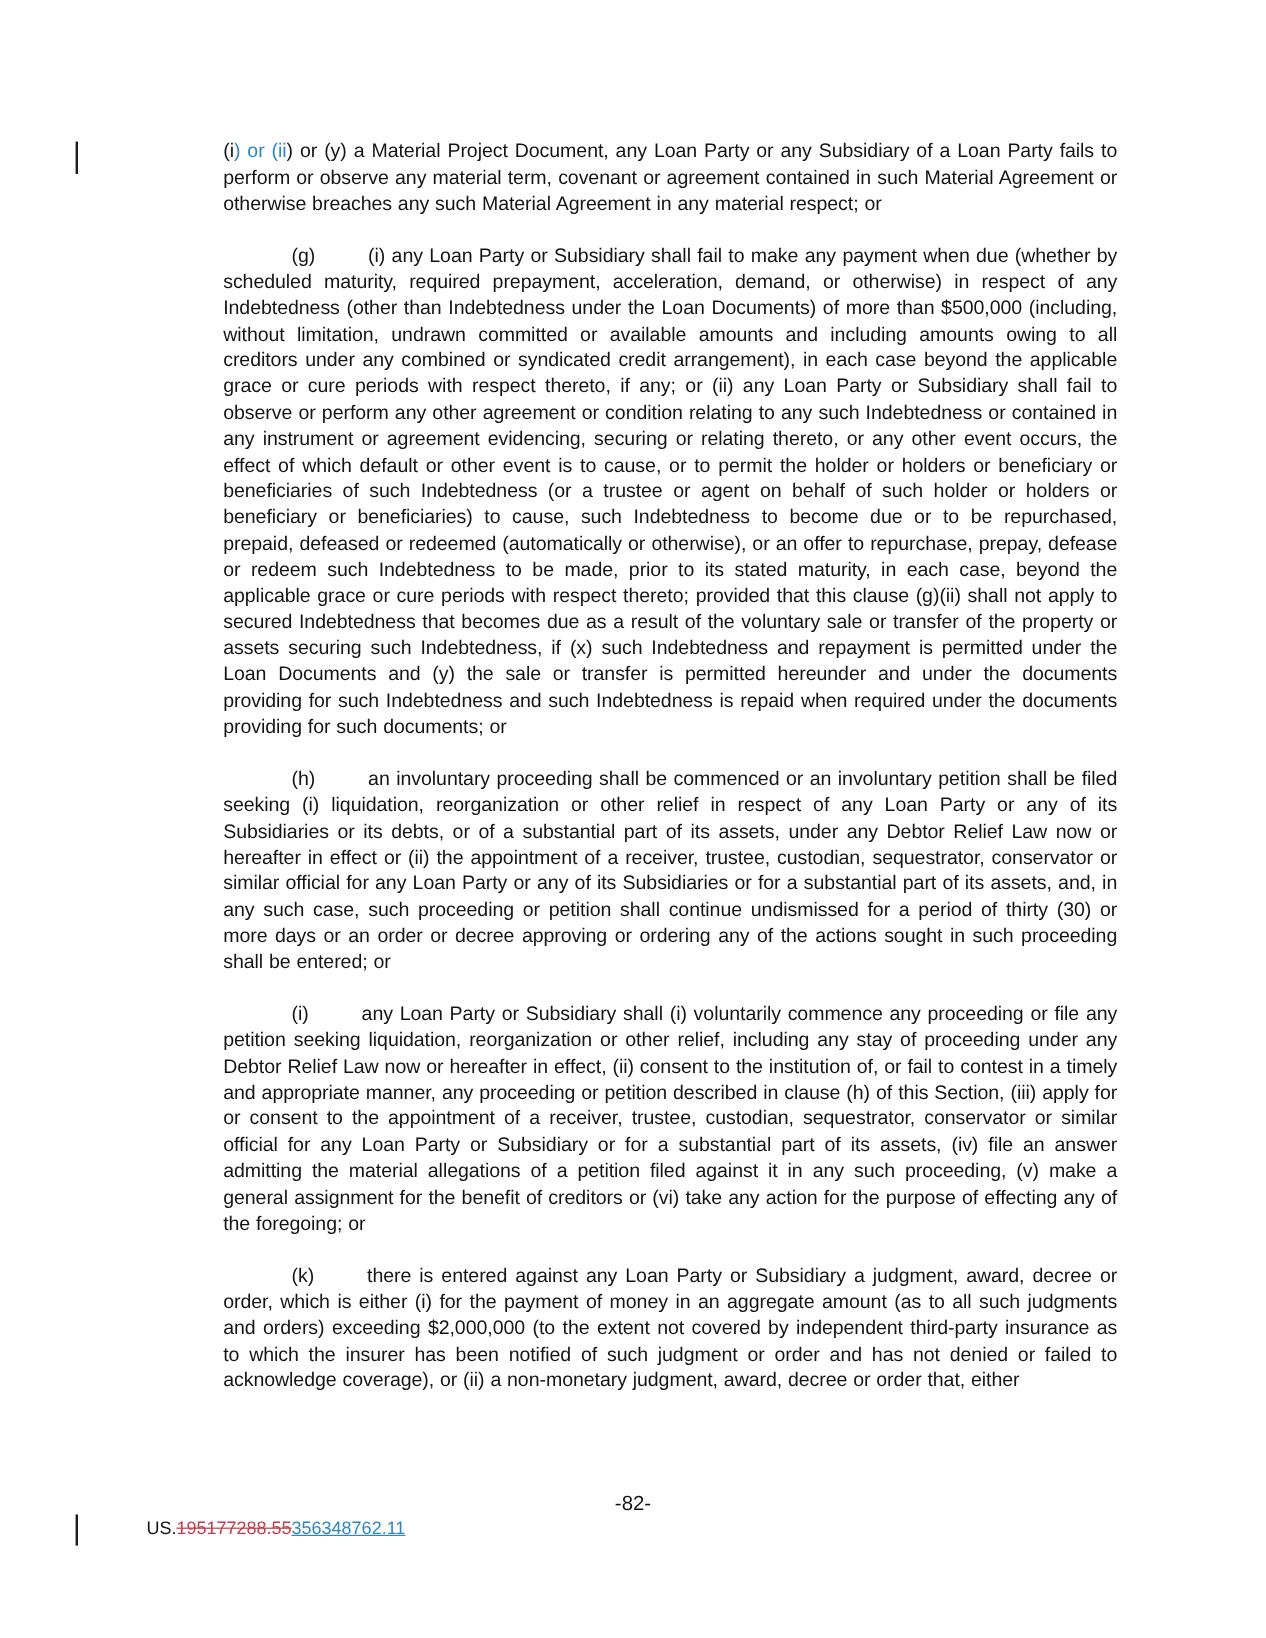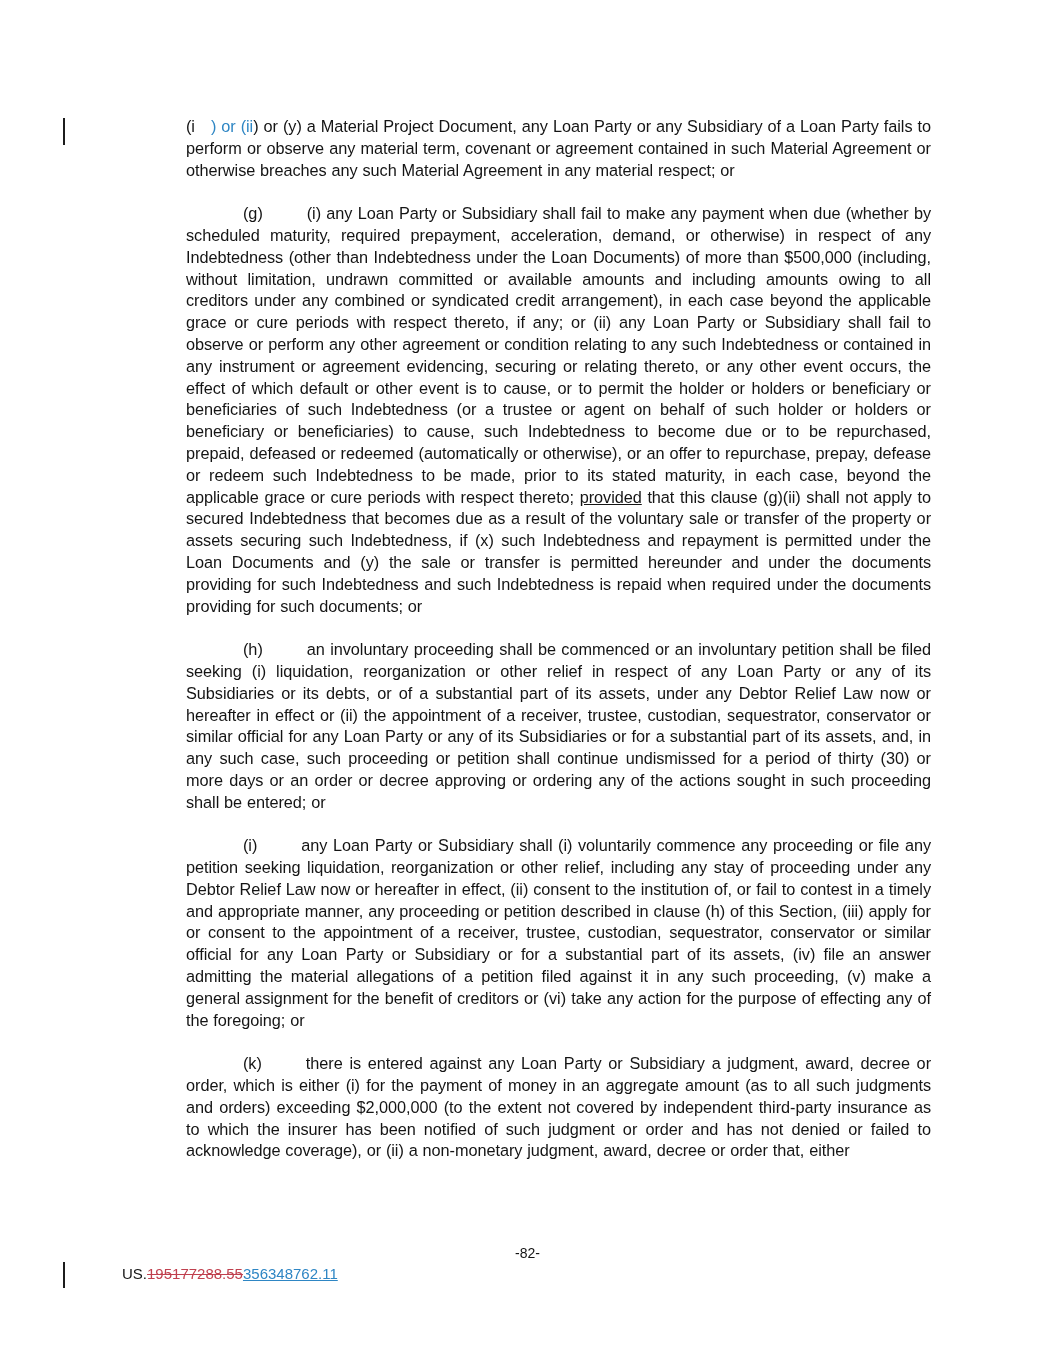--- a/index.html
+++ b/index.html
@@ -29,39 +29,37 @@
     text-align: justify;
     letter-spacing: -0.05px;
     word-spacing: 0.4px;
   }
   .tab { display: inline-block; height: 1px; }
   .tab-a { width: 57px; }
   .tab-b { width: 44px; }
   .run { white-space: pre-wrap; }
   .run.ins {
     color: var(--ins-color, #2e86c4);
-    padding-left: 16px;
   }
   .run.u {
-    text-decoration: underline;
   }
   .change-bar {
     position: absolute;
     width: 2px;
     background: #1c1c1c;
   }
   .change-bar.top { left: 63px; top: 118px; height: 27px; }
   .change-bar.bottom { left: 63px; top: 1262px; height: 26px; }
   .page-number {
     position: absolute;
     left: 0;
     right: 0;
     top: 1243px;
     text-align: center;
-    font-size: 14px;
+    font-size: 17px;
     line-height: 20px;
   }
   .doc-id {
     position: absolute;
     left: 122px;
     top: 1264px;
     font-size: 15px;
     line-height: 19px;
     white-space: nowrap;
   }

